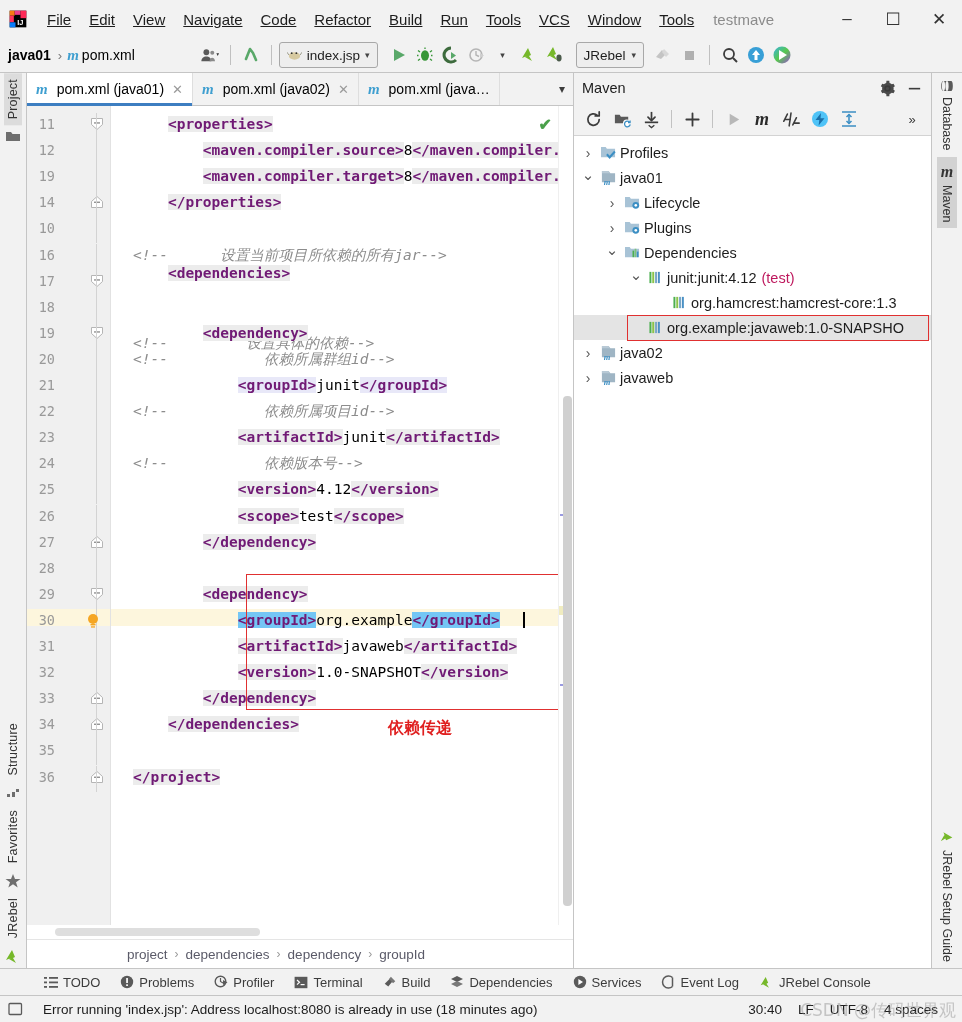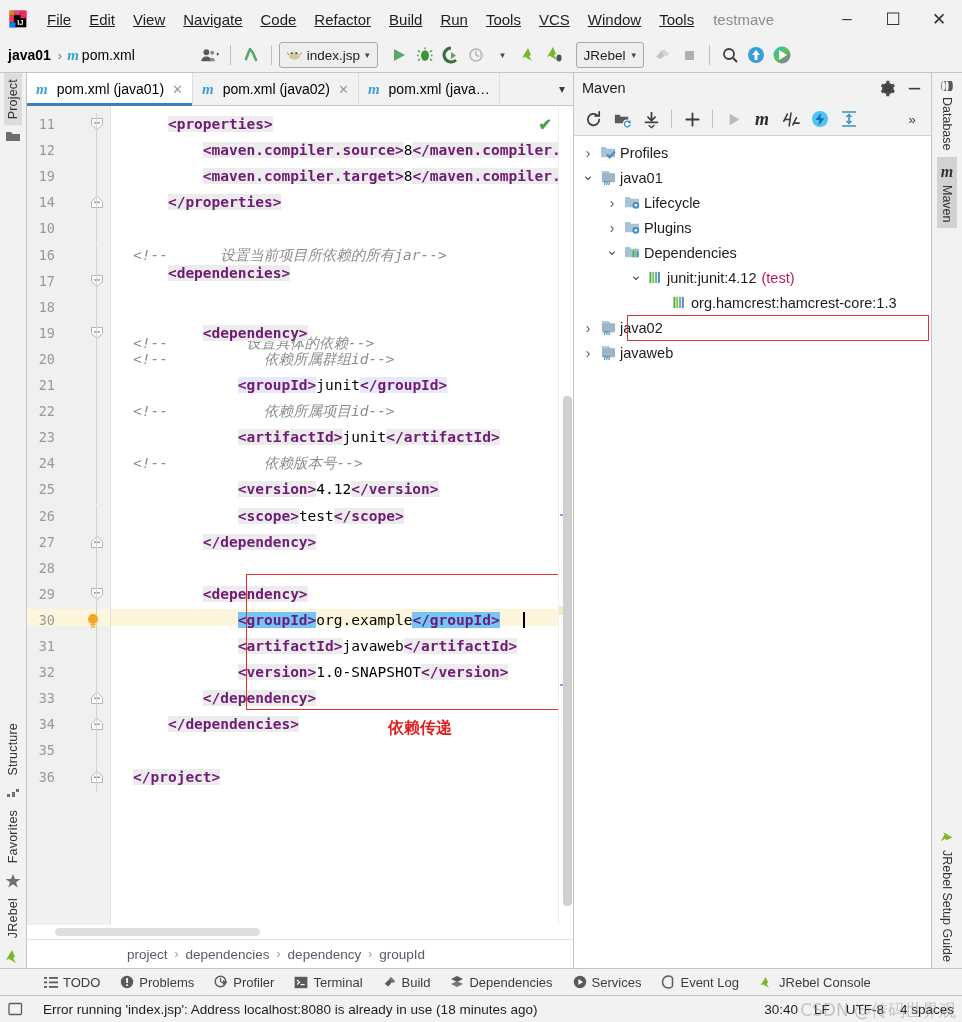--- a/index.html
+++ b/index.html
@@ -102,21 +102,21 @@
   .arrow{width:16px;height:16px;display:flex;align-items:center;justify-content:center;color:#555;flex:0 0 16px;}
   .tlabel{margin-left:3px;}
   .tdim{color:#be185d;}
   .mv-redbox{position:absolute;border:1.5px solid #e03030;box-sizing:border-box;}
 
   
   .toolwin{height:26px;flex:0 0 26px;display:flex;align-items:center;background:#f2f2f2;border-top:1px solid #c5c5c5;padding-left:34px;gap:0;}
   .tw{display:flex;align-items:center;gap:5px;padding:0 10px;font-size:13px;color:#3c3c3c;white-space:nowrap;}
   .statusbar{height:26px;flex:0 0 26px;display:flex;align-items:center;background:#f2f2f2;border-top:1px solid #c5c5c5;padding:0 8px;font-size:13.5px;color:#1d1d1d;position:relative;}
   .sb-msg{margin-left:20px;}
-  .sb-right{margin-left:auto;display:flex;align-items:center;gap:16px;padding-right:0;}
+  .sb-right{margin-left:auto;display:flex;align-items:center;gap:16px;padding-right:16px;}
   .watermark{position:absolute;right:6px;bottom:0px;font-size:17px;color:rgba(140,140,140,.45);font-family:"DejaVu Sans",sans-serif;pointer-events:none;white-space:nowrap;}
 </style>
 </head>
 <body>
 
 <div class="app">
 
   <div class="menubar">
     <svg class="ij-logo" viewBox="0 0 24 24">
       <rect x="2" y="2" width="20" height="20" fill="#000"></rect>
@@ -628,20 +628,32 @@
               <span style="display: flex; align-items: center; margin-left: 4px;">
                 <svg width="16" height="15" viewBox="0 0 16 16">
                   <rect x="1" y="2" width="2.1" height="12" fill="#4caf50"></rect>
                   <rect x="4" y="2" width="2.1" height="12" fill="#8bc34a"></rect>
                   <rect x="7" y="2" width="2.1" height="12" fill="#7aa7c7"></rect>
                   <rect x="10" y="2" width="2.1" height="12" fill="#4a90c4"></rect>
                 </svg>
               </span>
               <span class="tlabel">org.hamcrest:hamcrest-core:1.3</span>
             </div>
+            <div class="tnode sel" style="padding-left: 54px;">
+              <span class="arrow">&nbsp;</span>
+              <span style="display: flex; align-items: center; margin-left: 4px;">
+                <svg width="16" height="15" viewBox="0 0 16 16">
+                  <rect x="1" y="2" width="2.1" height="12" fill="#4caf50"></rect>
+                  <rect x="4" y="2" width="2.1" height="12" fill="#8bc34a"></rect>
+                  <rect x="7" y="2" width="2.1" height="12" fill="#7aa7c7"></rect>
+                  <rect x="10" y="2" width="2.1" height="12" fill="#4a90c4"></rect>
+                </svg>
+              </span>
+              <span class="tlabel">org.example:javaweb:1.0-SNAPSHO</span>
+            </div>
             <div class="tnode" style="padding-left: 6px;">
               <span class="arrow" style="font-size: 14px;">›</span>
               <span style="display: flex; align-items: center; margin-left: 4px;">
                 <svg width="17" height="16" viewBox="0 0 18 17">
                   <path d="M2 1h7l2 2.5h5V13H2z" fill="#9fb5c4"></path>
                   <path d="M2 1h7l2 2.5H2z" fill="#b8c9d5"></path>
                   <text x="4" y="15.5" font-size="9" fill="#3c8fc4" font-style="italic" font-weight="bold" font-family="Liberation Serif, serif">m</text>
                 </svg>
               </span>
               <span class="tlabel">java02</span>

